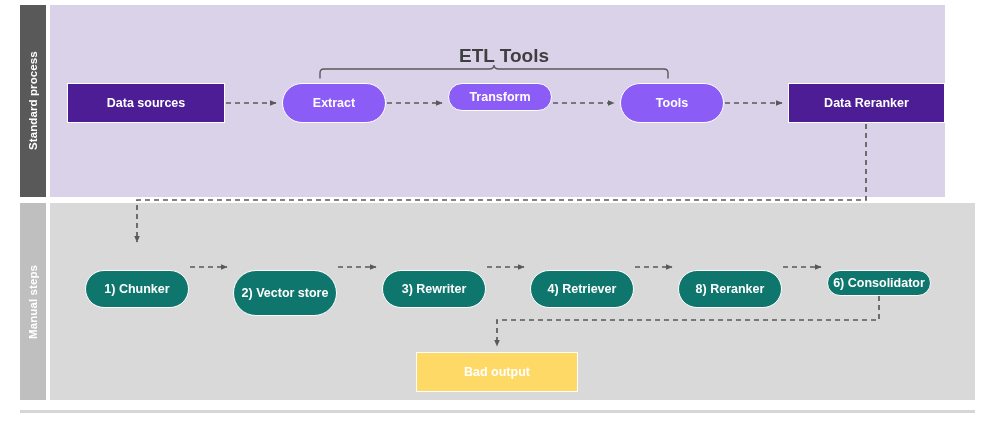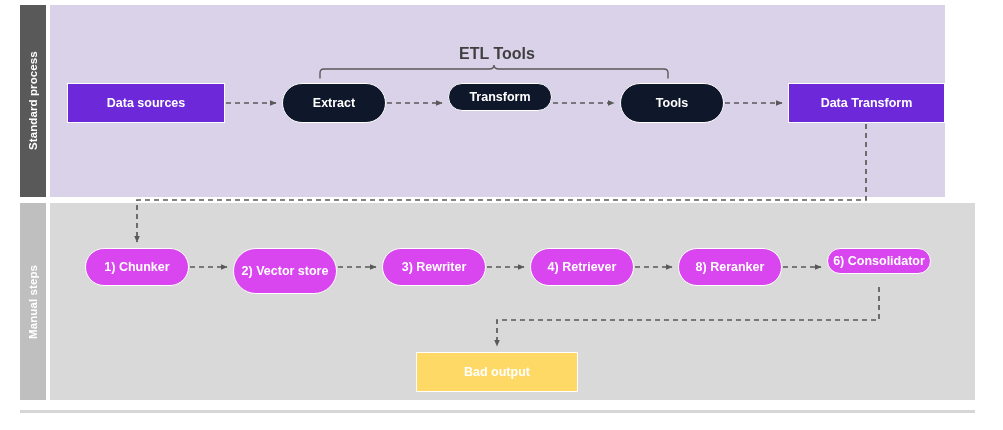--- a/index.html
+++ b/index.html
@@ -82,30 +82,30 @@
     line-height: 15px;
     box-sizing: border-box;
     border: 1px solid #ffffff;
   }
   .node.rect {
     border-radius: 0;
   }
   .node.pill {
     border-radius: 100px;
   }
-  .node.gray-solid { background: #6d28d9; }
-  .node.magenta    { background: #0f172a; }
-  .node.step-gray  { background: #d946ef; }
+  .node.gray-solid { background: #4c1d95; }
+  .node.magenta    { background: #8b5cf6; }
+  .node.step-gray  { background: #0f766e; margin-top: 22px; }
   .node.yellow     { background: #ffd966; }
 
   .brace-label {
     position: absolute;
     color: #3f3f3f;
     font-weight: bold;
-    font-size: 16px;
+    font-size: 19px;
     white-space: nowrap;
   }
 
   svg.overlay {
     position: absolute;
     left: 0;
     top: 0;
     width: 1003px;
     height: 430px;
     pointer-events: none;
@@ -156,21 +156,21 @@
       <path d="M879,287 L879,320 L497,320 L497,346" marker-end="url(#arrowhead)"></path>
     </g>
   </svg>
 
   <div class="brace-label" style="left:459px; top:45px;">ETL Tools</div>
 
   <div class="node rect gray-solid" style="left:67px;  top:83px;  width:158px; height:40px;">Data sources</div>
   <div class="node pill magenta" style="left:282px; top:83px;  width:104px; height:40px;">Extract</div>
   <div class="node pill magenta" style="left:448px; top:83px;  width:104px; height:28px;">Transform</div>
   <div class="node pill magenta" style="left:620px; top:83px;  width:104px; height:40px;">Tools</div>
-  <div class="node rect gray-solid" style="left:788px; top:83px;  width:157px; height:40px;">Data Transform</div>
+  <div class="node rect gray-solid" style="left:788px; top:83px;  width:157px; height:40px;">Data Reranker</div>
 
   <div class="node pill step-gray" style="left:85px;  top:248px; width:104px; height:38px;">1) Chunker</div>
   <div class="node pill step-gray" style="left:233px; top:248px; width:104px; height:46px;">2) Vector store</div>
   <div class="node pill step-gray" style="left:382px; top:248px; width:104px; height:38px;">3) Rewriter</div>
   <div class="node pill step-gray" style="left:530px; top:248px; width:104px; height:38px;">4) Retriever</div>
   <div class="node pill step-gray" style="left:678px; top:248px; width:104px; height:38px;">8) Reranker</div>
   <div class="node pill step-gray" style="left:827px; top:248px; width:104px; height:26px;">6) Consolidator</div>
 
   <div class="node rect yellow" style="left:416px; top:352px; width:162px; height:40px;">Bad output</div>
 

